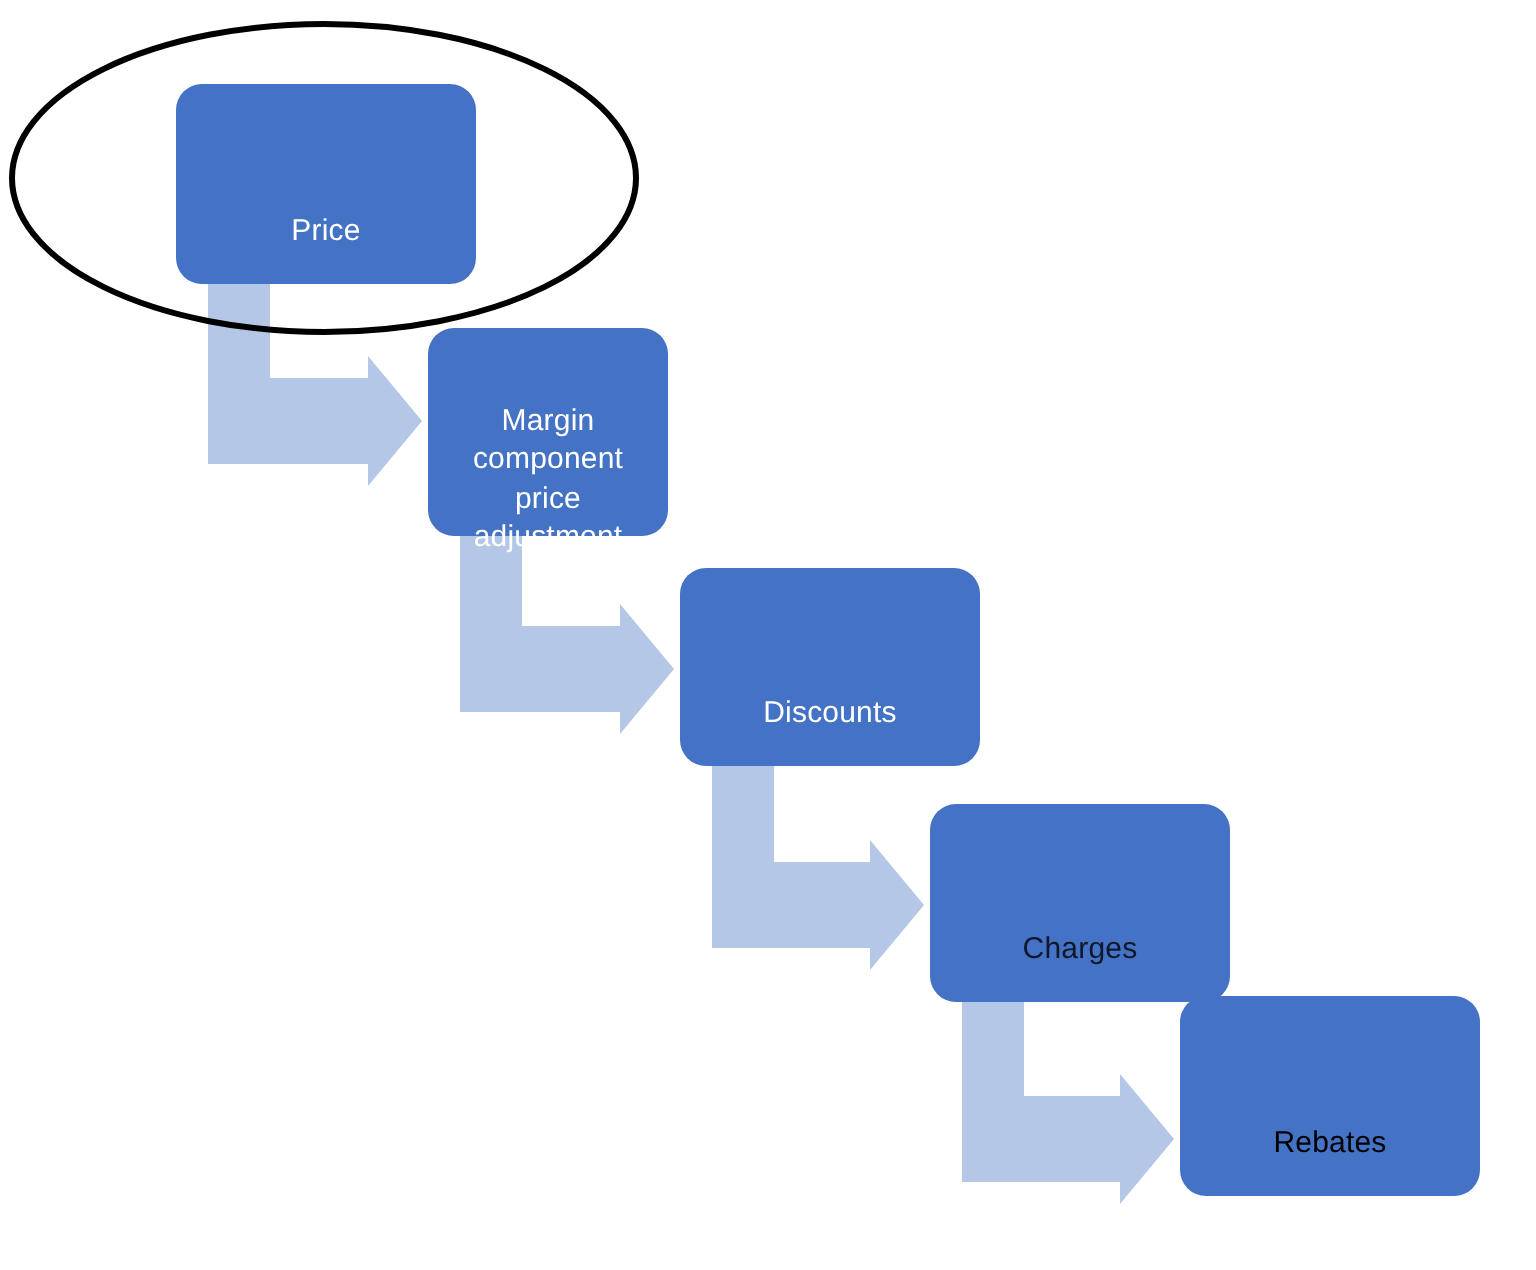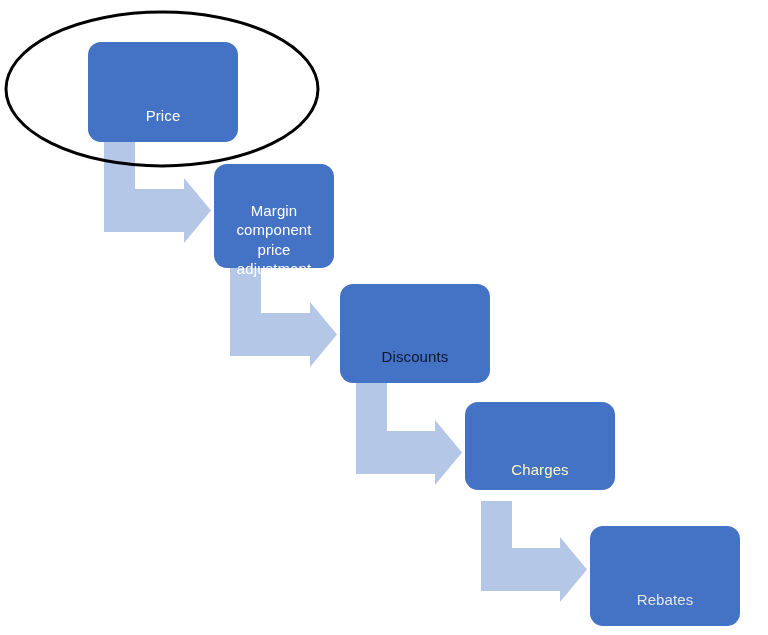--- a/index.html
+++ b/index.html
@@ -67,24 +67,24 @@
 
   <div id="nodes-layer">
     <div class="node-box" style="left: 88px; top: 42px; width: 150px; height: 100px; background: rgb(68, 114, 196); color: rgb(255, 255, 255);">
       <span class="node-label">Price</span>
     </div>
     <div class="node-box" style="left: 214px; top: 164px; width: 120px; height: 104px; background: rgb(68, 114, 196); color: rgb(255, 255, 255);">
       <span class="node-label">Margin
 component price
 adjustment</span>
     </div>
-    <div class="node-box" style="left: 340px; top: 284px; width: 150px; height: 99px; background: rgb(68, 114, 196); color: #0f172a;">
+    <div class="node-box" style="left: 340px; top: 284px; width: 150px; height: 99px; background: rgb(68, 114, 196); color: #ffffff;">
       <span class="node-label">Discounts</span>
     </div>
-    <div class="node-box" style="left: 465px; top: 402px; width: 150px; height: 88px; background: rgb(68, 114, 196); color: #fef9c3;">
+    <div class="node-box" style="left: 465px; top: 402px; width: 150px; height: 99px; background: rgb(68, 114, 196); color: #0f172a;">
       <span class="node-label">Charges</span>
     </div>
-    <div class="node-box" style="left: 590px; top: 526px; width: 150px; height: 100px; background: rgb(68, 114, 196); color: #e5e5e5;">
+    <div class="node-box" style="left: 590px; top: 498px; width: 150px; height: 100px; background: rgb(68, 114, 196); color: #000000;">
       <span class="node-label">Rebates</span>
     </div>
   </div>
 
 </div>
 
 </body></html>

